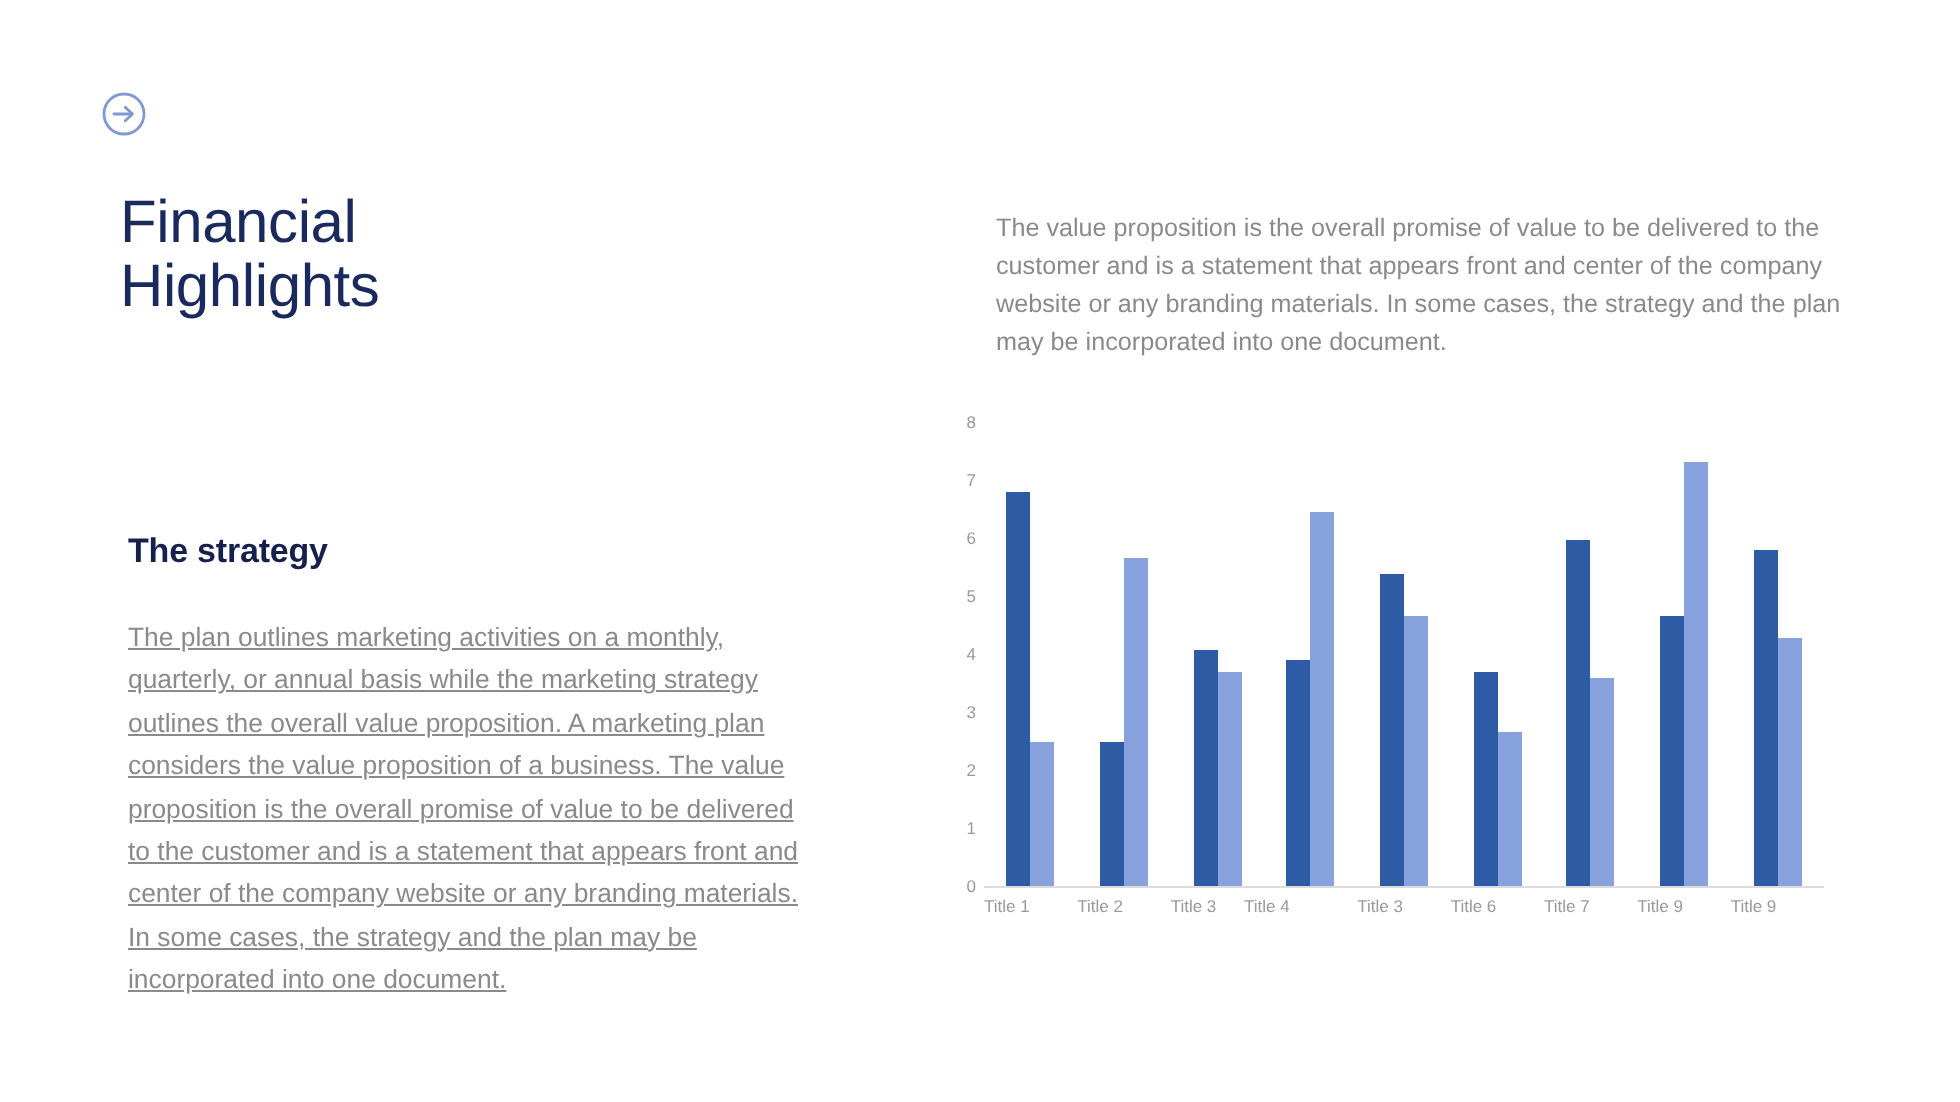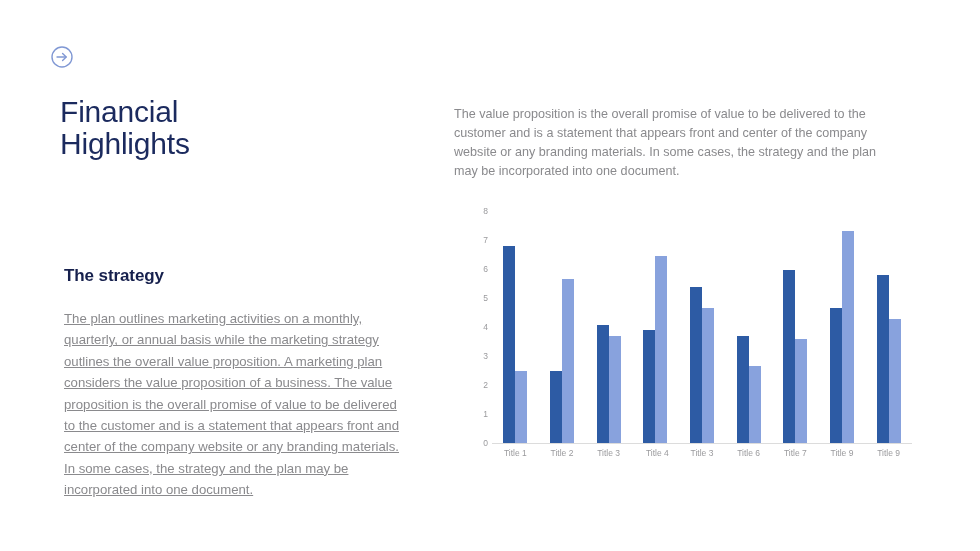--- a/index.html
+++ b/index.html
@@ -58,21 +58,21 @@
     font-size: 13.2px;
     line-height: 1.62;
     color: #8a8a8d;
     margin: 0;
     text-decoration: underline;
   }
 
   
   #right-body {
     position: absolute;
-    left: 454px;
+    left: 498px;
     top: 105px;
     width: 448px;
     font-size: 12.6px;
     line-height: 1.52;
     color: #8a8a8d;
     margin: 0;
   }
 
   
   #chart {
@@ -118,21 +118,21 @@
   .bar {
     width: 12px;
   }
   .bar-a { background: #2d5ba4; }
   .bar-b { background: #88a2dd; }
   .xtick {
     position: absolute;
     top: 245px;
     font-size: 8.5px;
     color: #9a9a9d;
-    text-align: center;
+    text-align: left;
   }
 </style>
 </head>
 <body>
 
 <div id="logo-mark">
   <svg width="24" height="24" viewBox="0 0 24 24" fill="none">
     <circle cx="12" cy="12" r="10" stroke="#8098d4" stroke-width="1.4" fill="none"></circle>
     <path d="M7 12 H16" stroke="#8098d4" stroke-width="1.4" stroke-linecap="round"></path>
     <path d="M12.6 8.6 L16.2 12 L12.6 15.4" stroke="#8098d4" stroke-width="1.4" fill="none" stroke-linecap="round" stroke-linejoin="round"></path>
@@ -195,19 +195,19 @@
         <div class="bar bar-b" style="height: 211.7px; background: rgb(136, 162, 221);"></div>
       </div>
       <div class="group" style="left: 373.333px; width: 46.6667px;">
         <div class="bar bar-a" style="height: 167.62px; background: rgb(45, 91, 164);"></div>
         <div class="bar bar-b" style="height: 123.54px; background: rgb(136, 162, 221);"></div>
       </div>
     </div>
 <div class="xtick" style="left: 26px; width: 46.6667px; color: rgb(154, 154, 157);">Title 1</div>
     <div class="xtick" style="left: 72.6667px; width: 46.6667px; color: rgb(154, 154, 157);">Title 2</div>
     <div class="xtick" style="left: 119.333px; width: 46.6667px; color: rgb(154, 154, 157);">Title 3</div>
-    <div class="xtick" style="left: 168px; width: 46.6667px; color: rgb(154, 154, 157);">Title 4</div>
+    <div class="xtick" style="left: 156px; width: 46.6667px; color: rgb(154, 154, 157);">Title 4</div>
     <div class="xtick" style="left: 212.667px; width: 46.6667px; color: rgb(154, 154, 157);">Title 3</div>
     <div class="xtick" style="left: 259.333px; width: 46.6667px; color: rgb(154, 154, 157);">Title 6</div>
     <div class="xtick" style="left: 306px; width: 46.6667px; color: rgb(154, 154, 157);">Title 7</div>
     <div class="xtick" style="left: 352.667px; width: 46.6667px; color: rgb(154, 154, 157);">Title 9</div>
     <div class="xtick" style="left: 399.333px; width: 46.6667px; color: rgb(154, 154, 157);">Title 9</div>
   </div>
 
 </body></html>

